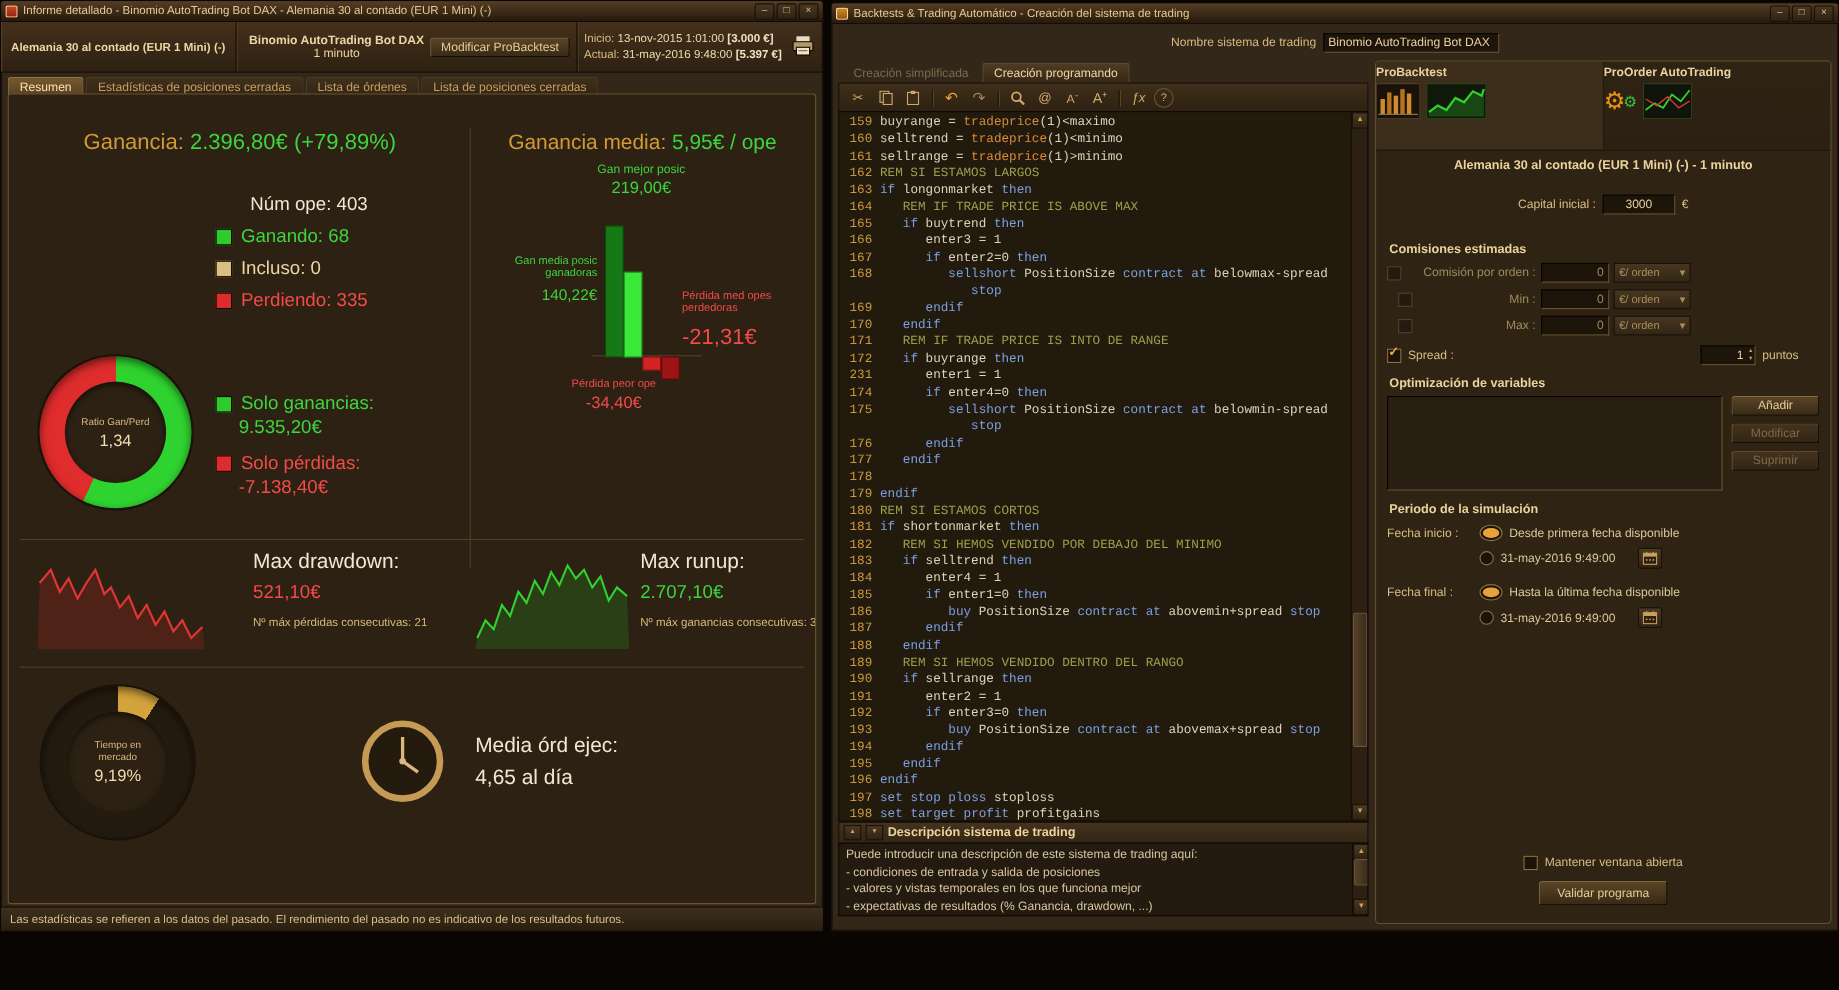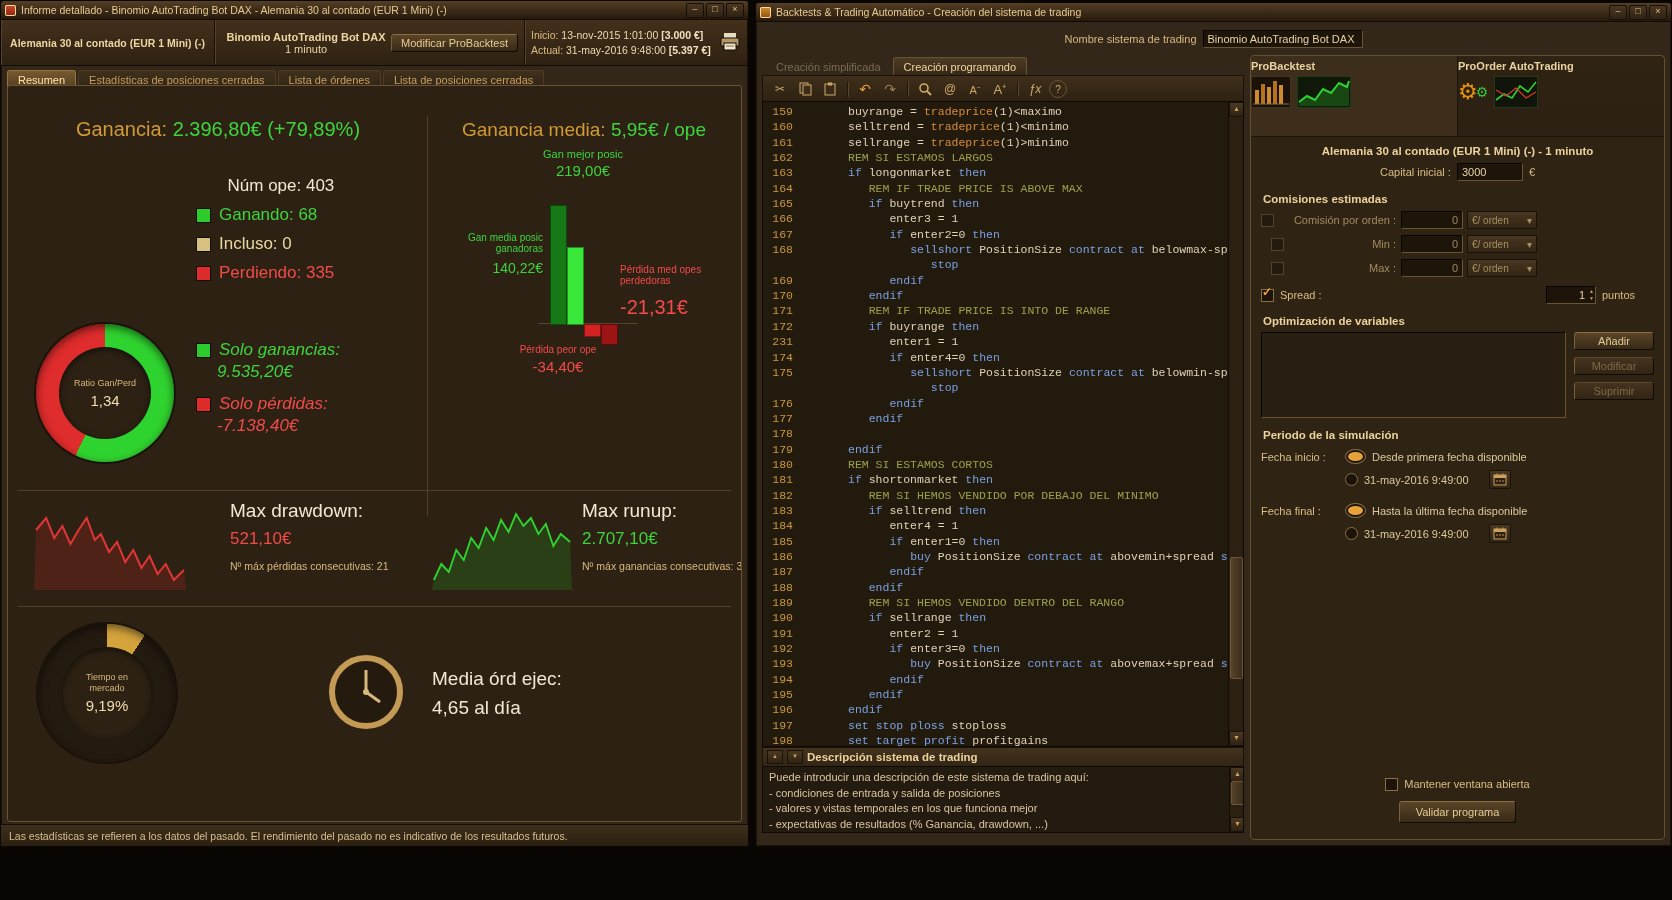--- a/index.html
+++ b/index.html
@@ -57,21 +57,21 @@
   .txt-cream{color:#f2e8d2;text-align:right;}
   .donut{position:absolute;width:138px;height:138px;}
   .donut-ring{position:absolute;inset:0;border-radius:50%;box-shadow:0 0 0 2px #1a1209, inset 0 3px 8px rgba(0,0,0,.55);}
   .donut-hole{position:absolute;inset:23px;border-radius:50%;background:#2c2113;display:flex;flex-direction:column;
     align-items:center;justify-content:center;text-align:center;box-shadow:inset 0 2px 6px rgba(0,0,0,.6);}
   .donut-hole .dl{font-size:9px;color:#d8b87e;line-height:11px;width:70px;}
   .donut-hole .dv{font-size:15px;color:#f0ddb0;margin-top:3px;}
   .stats{position:absolute;left:188px;top:90px;font-size:17px;}
   .stats .row{display:flex;align-items:center;gap:8px;margin-top:9px;}
   .sq{width:13px;height:13px;border:1px solid #120c06;flex:none;}
-  .solo{position:absolute;left:188px;top:250px;font-size:17px;font-style:italic;}
+  .solo{position:absolute;left:188px;top:267px;font-size:17px;}
   .solo .row{display:flex;align-items:center;gap:8px;margin-top:4px;}
   .solo .sub{margin:2px 0 12px 21px;}
   .vdiv{position:absolute;left:419px;top:30px;height:400px;width:1px;background:#50402a;}
   .hdiv{position:absolute;left:10px;right:10px;height:1px;background:#50402a;}
   .barchart{position:absolute;left:430px;top:62px;width:300px;height:240px;font-size:10px;}
   .bc-t{position:absolute;text-align:center;}
   .bar{position:absolute;width:15px;border:1px solid rgba(0,0,0,.4);}
   .baseline{position:absolute;left:100px;width:100px;top:175px;height:1px;background:#55432a;}
   .spark{position:absolute;}
   .spark svg{width:100%;height:100%;display:block;}
@@ -86,21 +86,21 @@
   .editor-col{position:absolute;left:6px;top:52px;width:482px;height:779px;}
   .ed-tabs{height:20px;display:flex;align-items:flex-end;gap:2px;padding-left:4px;}
   .ed-tab{font-size:11px;padding:3px 10px 2px;color:#7b6a4e;}
   .ed-tab.active{background:linear-gradient(#4e3b22,#362817);border:1px solid #6a5332;border-bottom:none;
     border-radius:3px 3px 0 0;color:#efd6a2;}
   .toolbar{height:24px;background:linear-gradient(#3f2f1b,#2d2111);border:1px solid #1a1108;display:flex;
     align-items:center;gap:3px;padding:1px 6px;}
   .tbn{width:22px;height:19px;display:flex;align-items:center;justify-content:center;color:#cfa96a;font-size:12px;border-radius:2px;}
   .tsep{width:1px;height:15px;background:#1f150a;box-shadow:1px 0 0 #5a4629;margin:0 3px;}
   .editor{position:absolute;left:0;right:0;top:46px;height:644px;background:#231a0e;border:1px solid #0e0903;overflow:hidden;}
-  .crow{display:flex;line-height:15.35px;height:15.35px;white-space:pre;gap:48px;}
+  .crow{display:flex;line-height:15.35px;height:15.35px;white-space:pre;}
   .ln{width:30px;text-align:right;padding-right:7px;color:#c9973f;flex:none;
     font-family:"Liberation Mono",monospace;font-size:11.5px;}
   .cd{font-family:"Liberation Mono",monospace;font-size:11.5px;color:#ded2b8;}
   .tk{color:#7aa0e0;}
   .tc{color:#9aa04a;}
   .tf{color:#d98b3a;}
   .vscroll{position:absolute;top:0;bottom:0;right:0;width:14px;background:#2b2012;border-left:1px solid #140d06;}
   .varrow{position:absolute;left:0;width:13px;height:13px;background:linear-gradient(#4a3822,#302313);
     border:1px solid #1a1108;color:#caa05c;font-size:7px;line-height:12px;text-align:center;}
   .vthumb{position:absolute;left:1px;width:11px;background:linear-gradient(90deg,#56422a,#3b2d1a);
@@ -479,21 +479,21 @@
               <polyline points="2,14 12,20 22,12 32,22 42,16" fill="none" stroke="#d43a2a" stroke-width="1.3"></polyline>
             </svg>
           </span>
         </div>
       </div>
 
       <div style="text-align:center;margin-top:8px" class="hdr-bold">Alemania 30 al contado (EUR 1 Mini) (-) - 1 minuto</div>
 
       <div class="set-row" style="justify-content:center">
         <span>Capital inicial :</span>
-        <input class="inp" style="width: 56px; margin: 0px 6px; text-align: left;" readonly="" value="3000">
+        <input class="inp" style="width: 56px; margin: 14px 6px; text-align: center;" readonly="" value="3000">
         <span>€</span>
       </div>
 
       <div class="hdr-bold" style="margin:12px 0 0 12px">Comisiones estimadas</div>
 
       <div class="set-row">
         <span class="cb dim"></span>
         <span class="rlabel dimtx">Comisión por orden :</span>
         <input class="inp" style="width: 52px; text-align: right; color: rgb(160, 138, 95);" readonly="" value="0">
         <span class="sel" style="width:60px;margin-left:4px">

